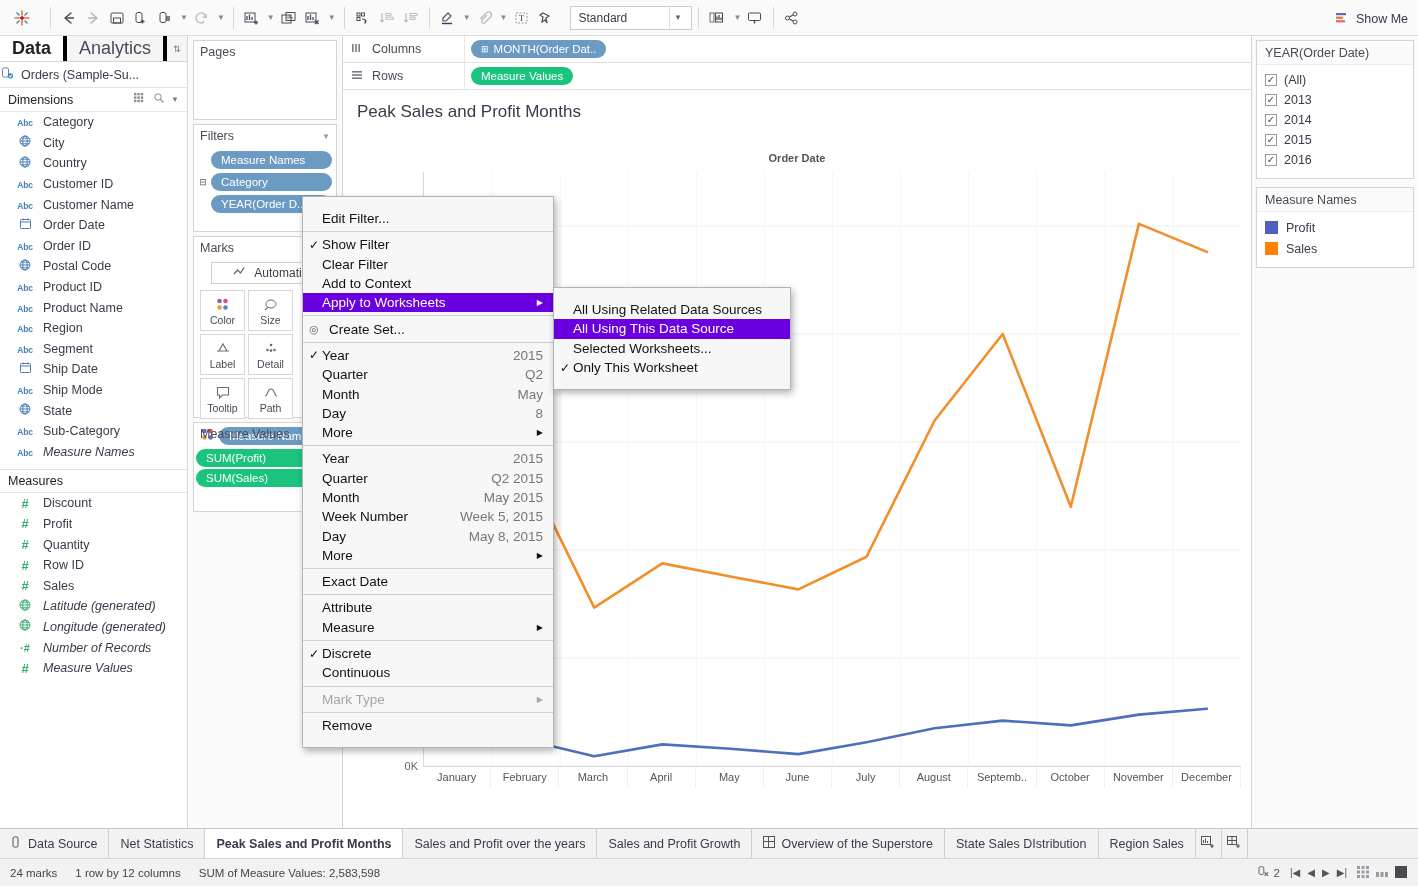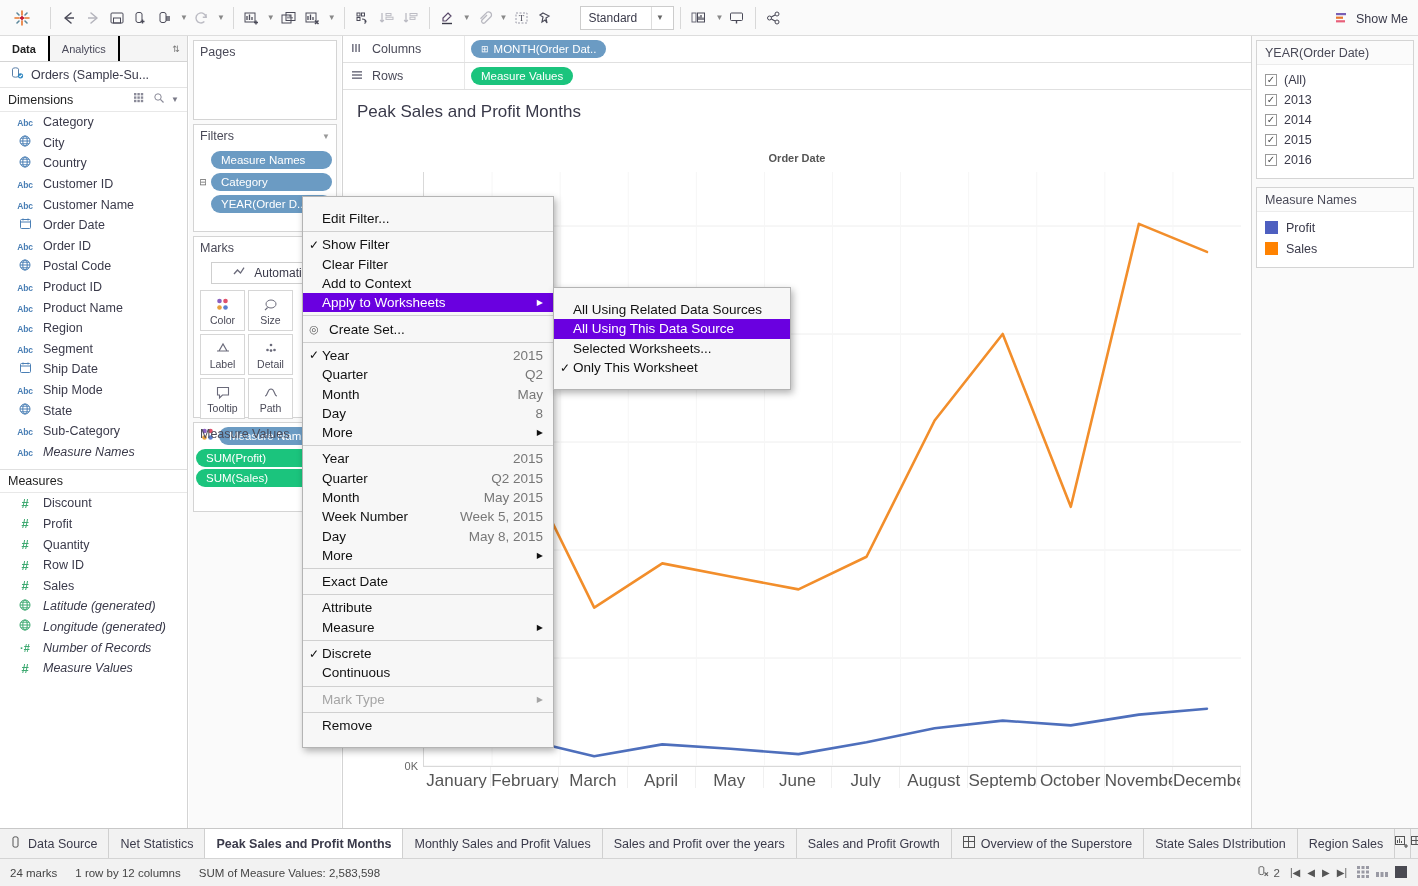--- a/index.html
+++ b/index.html
@@ -23,50 +23,50 @@
   .tb-logo { width: 44px; display: flex; justify-content: center; align-items: center; }
   .tb-sep { width: 1px; height: 22px; background: #d8d8d8; margin: 0 6px; }
   .tb-btn {
     height: 26px; min-width: 24px; padding: 0 3px;
     display: flex; align-items: center; justify-content: center;
     cursor: pointer; color: #5b5b6b;
   }
   .tb-btn svg { display: block; }
   .tb-caret { font-size: 8px; color: #888; margin-left: 1px; padding: 0 2px; cursor: pointer; }
   .tb-select {
-    height: 24px; width: 94px; border: 1px solid #ccc; background: #fff;
+    height: 24px; width: 122px; border: 1px solid #ccc; background: #fff;
     display: flex; align-items: center; justify-content: space-between;
-    padding: 0 4px 0 8px; margin-left: 22px; font-size: 12px; color: #3a3a4a; cursor: pointer;
+    padding: 0 4px 0 8px; margin-left: 12px; font-size: 12px; color: #3a3a4a; cursor: pointer;
   }
   .tb-select .sel-caret {
     width: 18px; height: 22px; border-left: 1px solid #ddd;
     display: flex; align-items: center; justify-content: center; font-size: 8px; color: #666;
   }
   .showme {
     position: absolute; right: 10px; top: 8px; height: 22px;
     display: flex; align-items: center; gap: 6px; cursor: pointer;
     font-size: 12.5px; color: #3a3a4a;
   }
 
   
   .leftpane {
     position: absolute; left: 0; top: 36px; width: 188px; height: 799px;
     background: #fff; border-right: 1px solid #d4d4d4;
   }
   .dp-tabs { display: flex; height: 26px; border-bottom: 1px solid #d4d4d4; background: #f5f5f5; }
   .dp-tab {
-    display: flex; align-items: center; padding: 0 12px; font-size: 11px;
-    color: #4a4a5a; cursor: pointer; border-right: 2px solid #000000;
+    display: flex; align-items: center; padding: 0 12px; font-size: 18px;
+    color: #4a4a5a; cursor: pointer; border-right: 4px solid #000000;
   }
   .dp-tab.active { background: #fff; font-weight: bold; color: #222; }
   .dp-tabs-spacer { flex: 1; background: #f5f5f5; }
   .dp-sortbtn { width: 22px; display: flex; align-items: center; justify-content: center;
                 color: #777; font-size: 9px; cursor: pointer; }
   .ds-row {
-    display: flex; align-items: center; gap: 7px; height: 26px; padding: 0 10px;
+    display: flex; align-items: center; gap: 7px; height: 26px; padding: 0 0;
     border-bottom: 1px solid #e4e4e4; font-size: 12.5px; color: #3a3a4a; cursor: pointer;
   }
   .sec-head {
     display: flex; align-items: center; height: 24px; padding: 0 8px;
     font-weight: normal; font-size: 12.5px; color: #222; border-bottom: 1px solid #e8e8e8;
   }
   .sec-head .sh-label { flex: 1; }
   .sec-head .sh-icons { display: flex; align-items: center; gap: 6px; color: #7a7a88; }
   .field-row {
     display: flex; align-items: center; gap: 7px; height: 20.6px; padding-left: 14px;
@@ -144,21 +144,21 @@
   }
   .ytick {
     position: absolute; right: calc(100% + 6px); transform: translateY(-50%);
     font-size: 11px; color: #666; white-space: nowrap;
   }
   .xaxis {
     position: absolute; left: 80px; right: 10px; bottom: 28px; height: 22px;
     display: flex; border-top: 1px solid #d9d9d9;
   }
   .xtick {
-    flex: 1; text-align: center; font-size: 17px; color: #555;
+    flex: 1; text-align: center; font-size: 11px; color: #555;
     border-right: 1px solid #f0f0f0; padding-top: 4px;
     overflow: hidden; white-space: nowrap;
   }
 
   
   .rightpane {
     position: absolute; right: 0; top: 36px; width: 167px; height: 799px;
     background: #fafafa; border-left: 1px solid #d4d4d4; padding: 4px;
   }
   .rcard { background: #fff; border: 1px solid #d4d4d4; margin-bottom: 8px; }
@@ -986,23 +986,20 @@
         <span><svg width="11" height="12" viewBox="0 0 11 12">
             <path d="M2 2a2.5 1.2 0 015 0v8a2.5 1.2 0 01-5 0z" stroke="#555" fill="none"></path>
           </svg></span>
         <span>Data Source</span>
       </div>
       <div class="wtab">
         <span>Net Statistics</span>
       </div>
       <div class="wtab active">
         <span>Peak Sales and Profit Months</span>
-      </div>
-      <div class="wtab">
-        <span>Monthly Sales and Profit Values</span>
       </div>
       <div class="wtab">
         <span>Sales and Profit over the years</span>
       </div>
       <div class="wtab">
         <span>Sales and Profit Growth</span>
       </div>
       <div class="wtab">
         <span><svg width="12" height="12" viewBox="0 0 12 12">
             <rect x="0.5" y="0.5" width="11" height="11" stroke="#555" fill="none"></rect>

